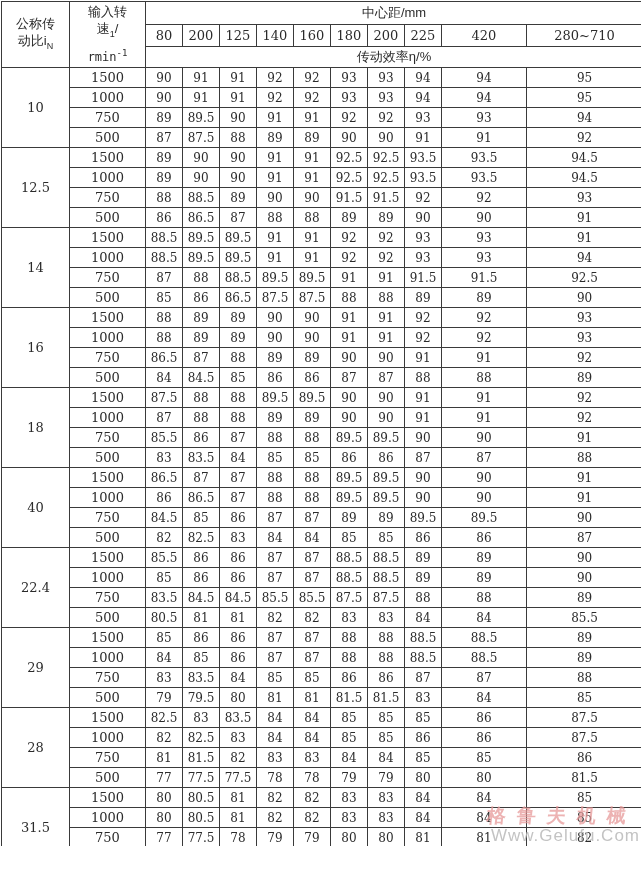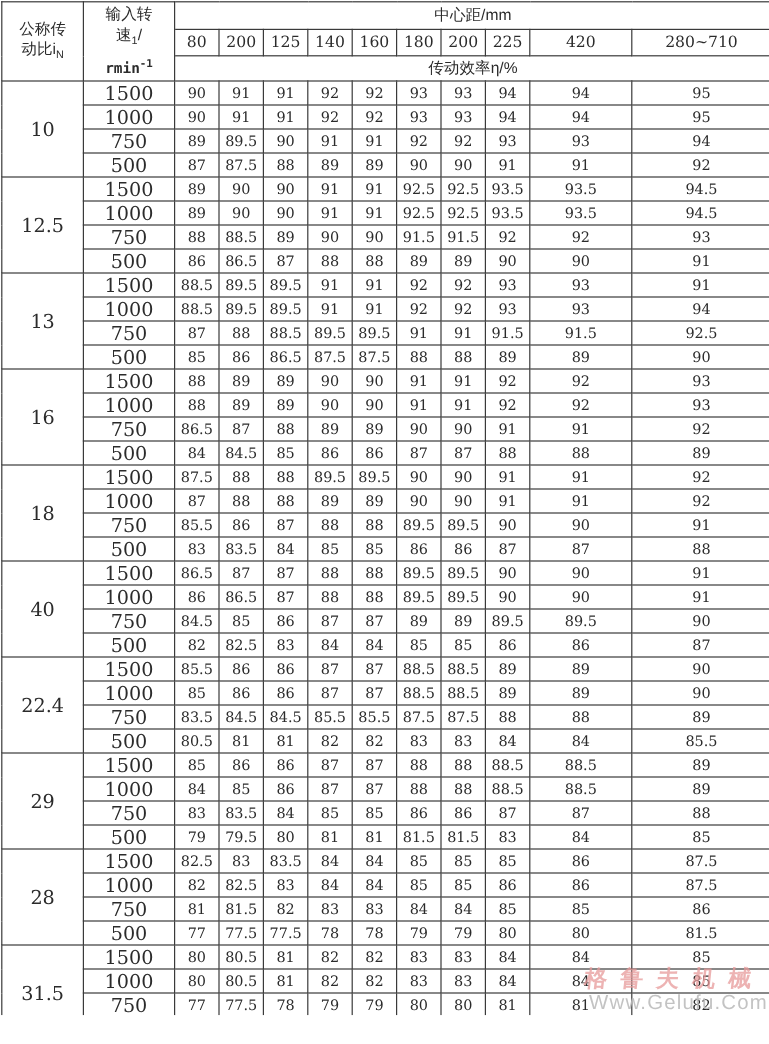--- a/index.html
+++ b/index.html
@@ -37,32 +37,31 @@
   thead tr.r1 { height: 23px; }
   thead tr.r2 { height: 22px; }
   thead tr.r3 { height: 21px; }
   tbody tr { height: 20px; }
   td.num, th.dist {
     font-family: "DejaVu Serif", "Liberation Serif", serif;
     font-size: 12px;
   }
   td.ratio, td.speed {
     font-family: "DejaVu Serif", "Liberation Serif", serif;
-    font-size: 16px;
+    font-size: 13px;
   }
   th.ratio-h, th.speed-h {
     font-size: 13px;
     line-height: 17px;
     white-space: normal;
   }
   th.speed-h .unit {
     font-family: "DejaVu Sans Mono", "Liberation Mono", monospace;
     font-size: 12px;
     margin-top: 3px;
-    font-weight: bold;
   }
   sub { font-size: 9px; }
   sup { font-size: 9px; }
   .watermark-brand {
     position: absolute;
     right: 4px;
     bottom: 17px;
     font-size: 19px;
     font-weight: bold;
     letter-spacing: 11px;
@@ -235,21 +234,21 @@
           <td class="num">87</td>
           <td class="num">88</td>
           <td class="num">88</td>
           <td class="num">89</td>
           <td class="num">89</td>
           <td class="num">90</td>
           <td class="num">90</td>
           <td class="num">91</td>
         </tr>
         <tr>
-          <td class="ratio" rowspan="4">13</td>
+          <td class="ratio" rowspan="4">14</td>
           <td class="speed">1500</td>
           <td class="num">88.5</td>
           <td class="num">89.5</td>
           <td class="num">89.5</td>
           <td class="num">91</td>
           <td class="num">91</td>
           <td class="num">92</td>
           <td class="num">92</td>
           <td class="num">93</td>
           <td class="num">93</td>

